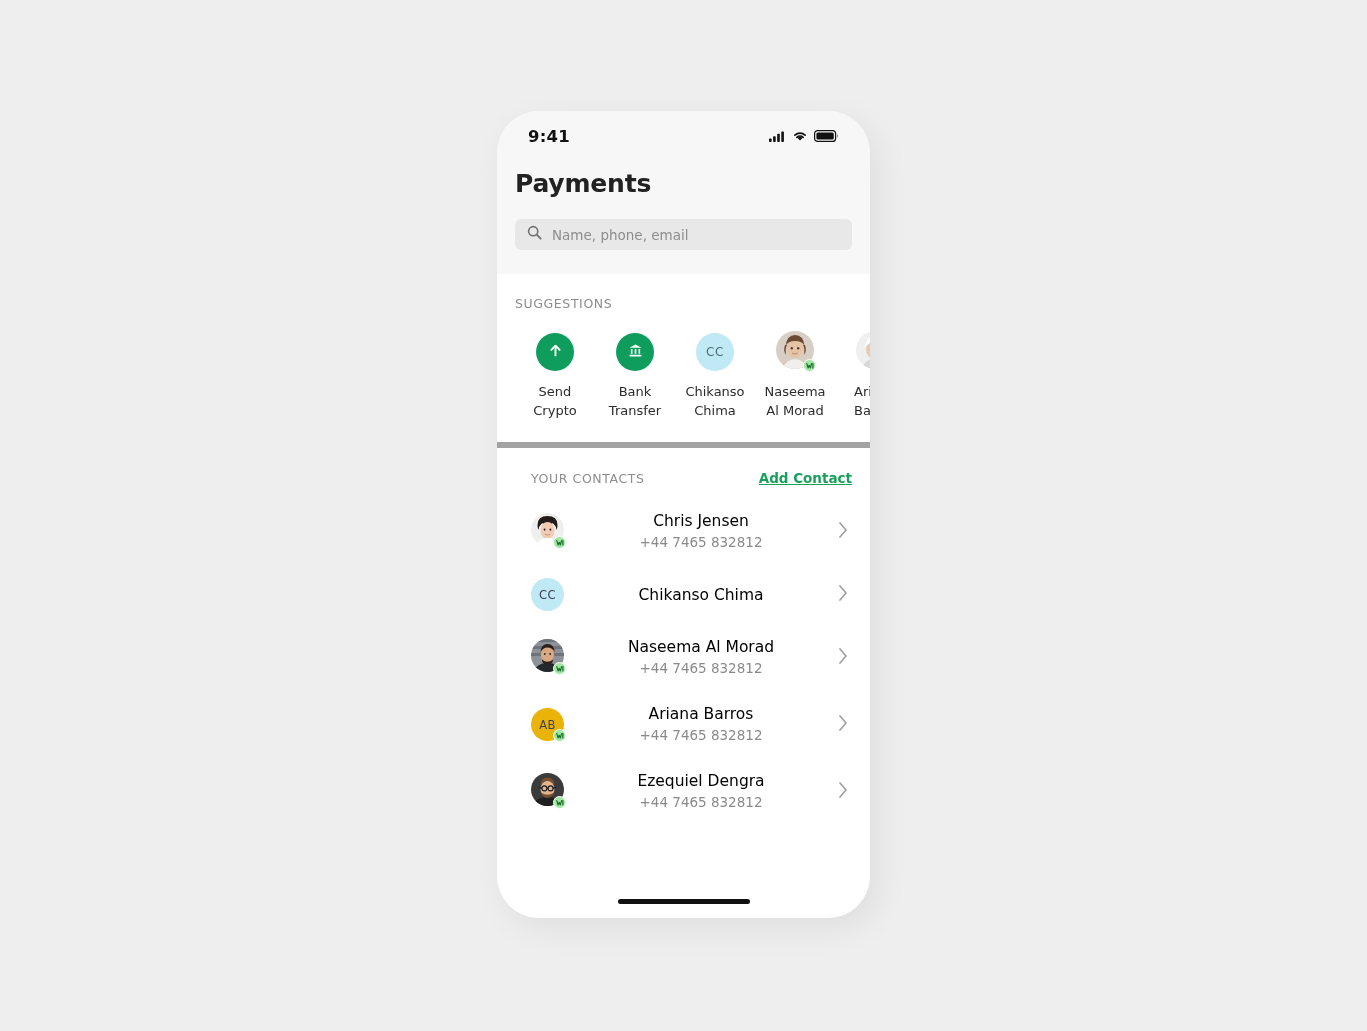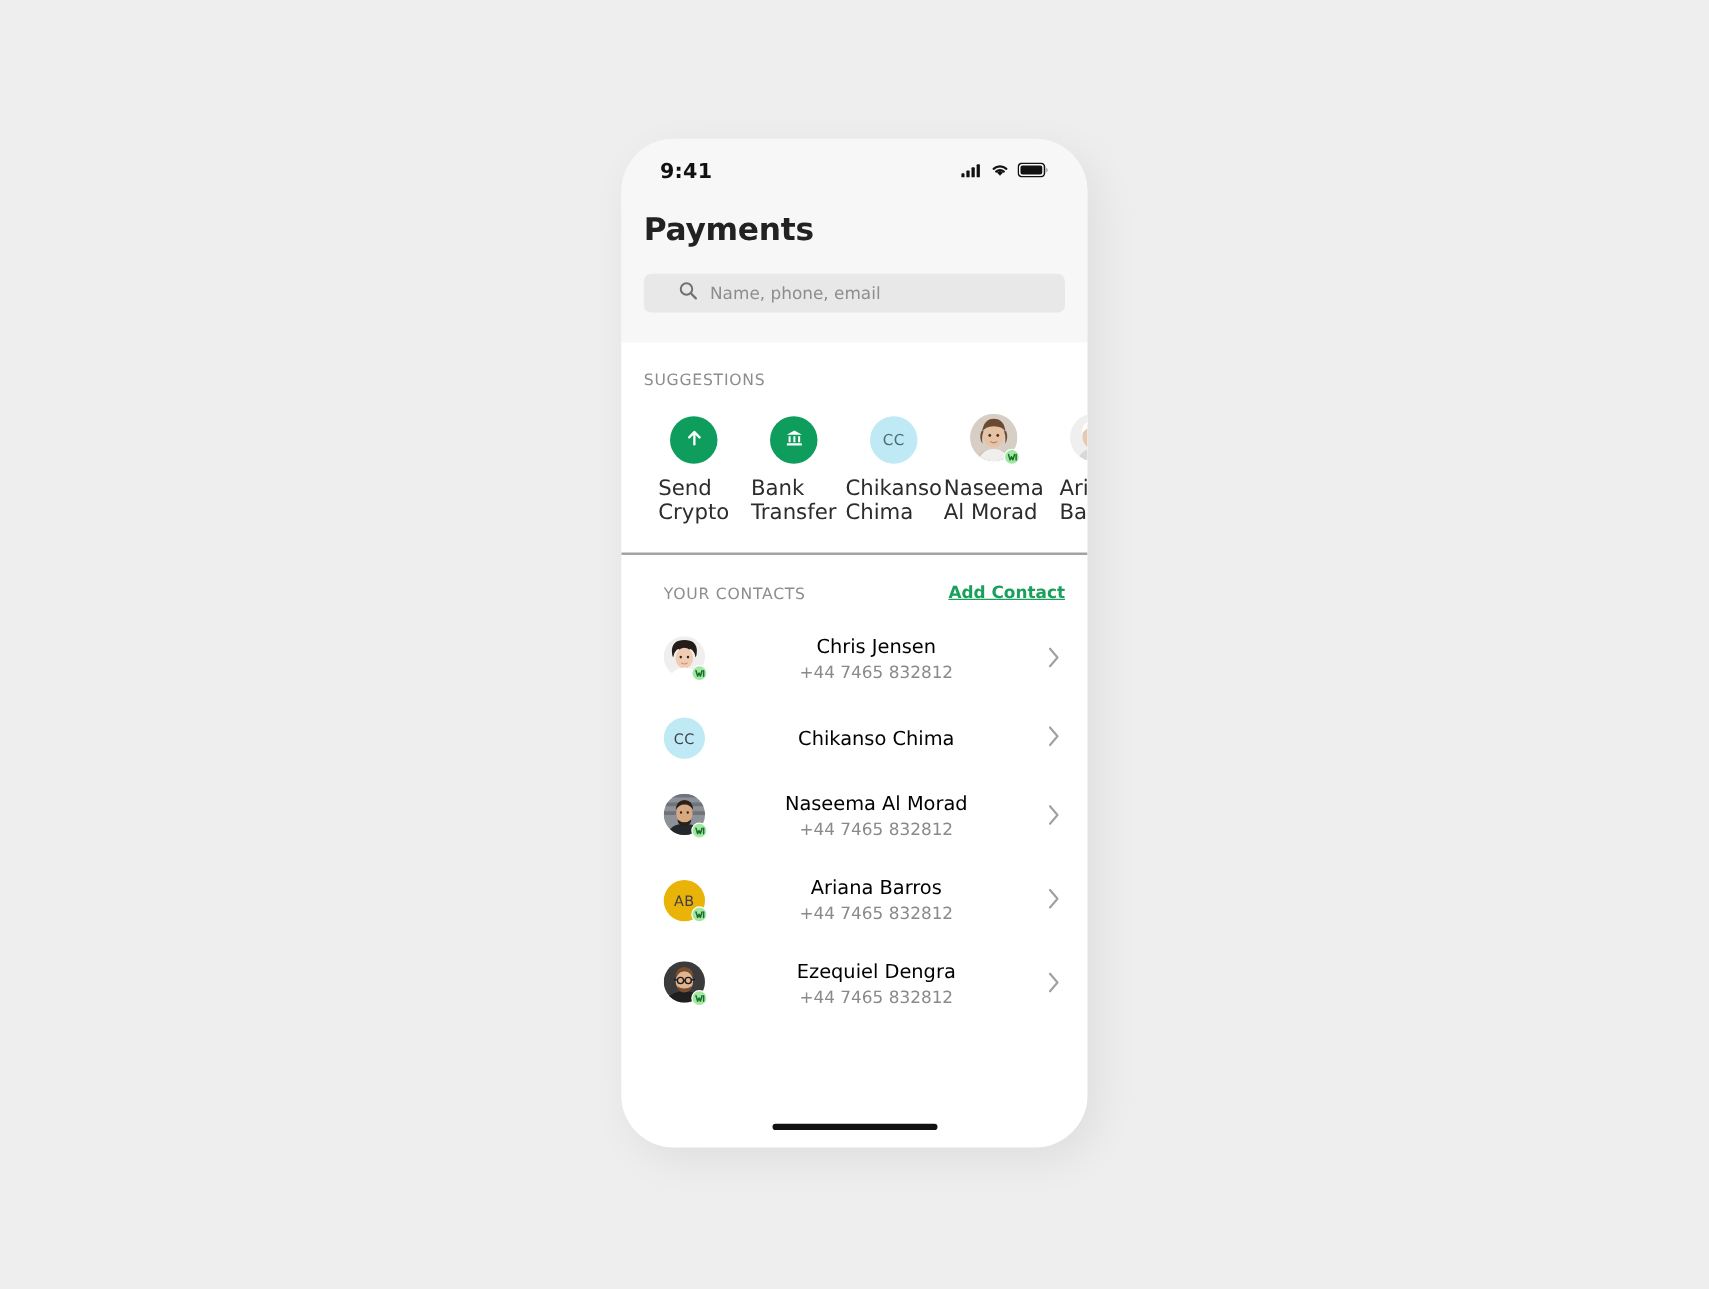--- a/index.html
+++ b/index.html
@@ -89,35 +89,35 @@
     color: #222222;
     margin: 0 0 21px 0;
     letter-spacing: -0.2px;
   }
   .searchbar {
     height: 31px;
     background: #e8e8e8;
     border-radius: 6px;
     display: flex;
     align-items: center;
-    padding: 0 28px;
+    padding: 0 12px;
     gap: 10px;
     cursor: text;
   }
   .search-placeholder {
     font-size: 13.5px;
     color: #8d8d8d;
   }
 
   
   .suggestions {
     flex: 0 0 auto;
     background: #ffffff;
     padding: 22px 0 22px 0;
-    border-bottom: 2px solid #a3a3a3;
+    border-bottom: 6px solid #a3a3a3;
   }
   .section-label {
     font-size: 12.5px;
     letter-spacing: 0.6px;
     color: #8d8d8d;
     text-transform: uppercase;
     margin: 0 0 0 18px;
   }
   .sugg-row {
     display: flex;
@@ -145,24 +145,24 @@
   }
   .sugg-circle.green { background: #0e9d5d; }
   .sugg-circle.blue  { background: #bfe9f4; }
   .sugg-initials {
     font-size: 12px;
     color: #4d6e78;
     letter-spacing: 0.5px;
   }
   .sugg-name {
     margin-top: 11px;
-    font-size: 17px;
+    font-size: 13px;
     line-height: 19px;
     color: #2c2c2c;
-    text-align: left;
+    text-align: center;
     white-space: pre-line;
   }
 
   
   .contacts {
     flex: 1 1 auto;
     background: #ffffff;
     padding: 22px 0 0 16px;
     overflow: hidden;
     text-align: center;

